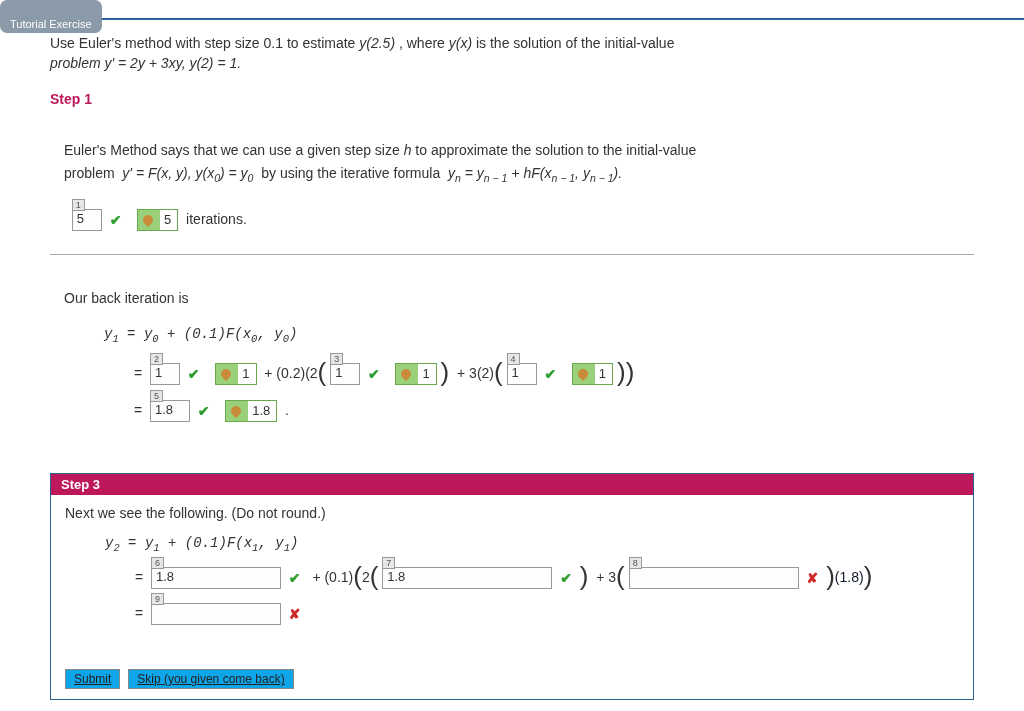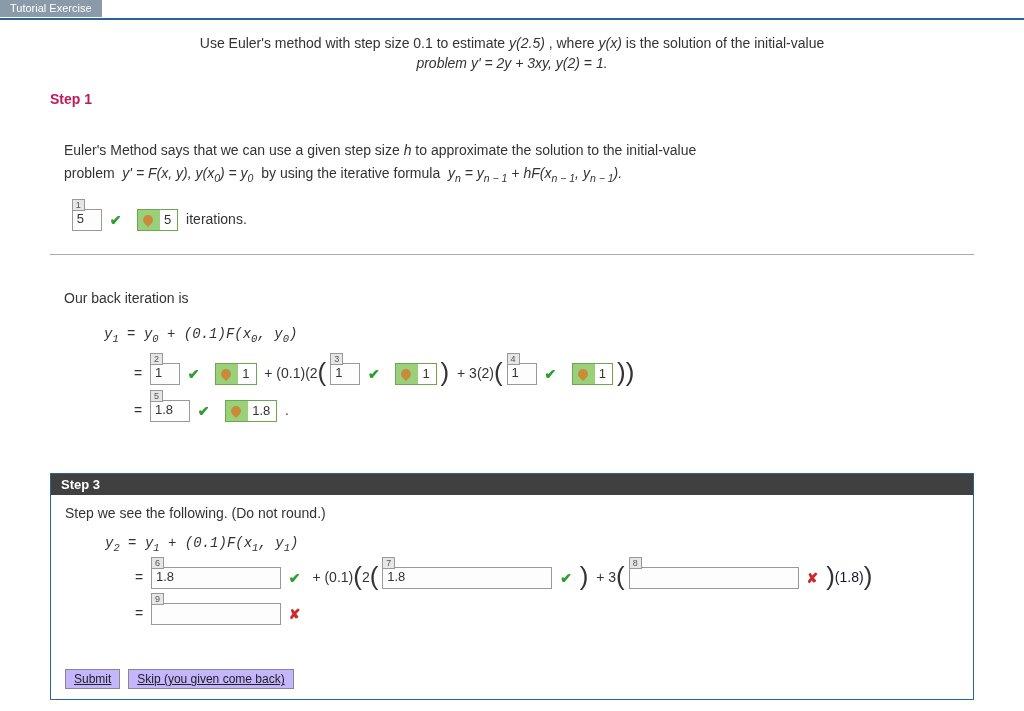--- a/index.html
+++ b/index.html
@@ -16,27 +16,27 @@
   .top-tab-bar {
     height: 18px;
     border-bottom: 2px solid #2a6496;
     margin-bottom: 10px;
   }
   .top-tab {
     display: inline-block;
     background: #8a9aa8;
     color: #fff;
     font-size: 11px;
-    padding: 2px 10px 3px 10px;
+    padding: 18px 10px 3px 10px;
     vertical-align: bottom;
+    border-radius: 7px;
   }
   .problem-statement {
     padding: 4px 0 18px 0;
     line-height: 1.4;
-    text-align: center;
   }
   .step-heading {
     font-weight: bold;
     color: #be185d;
     margin-bottom: 6px;
   }
   .step-body {
     padding: 4px 0 16px 14px;
     line-height: 1.6;
     margin-top: 28px;
@@ -134,33 +134,33 @@
     line-height: 0;
     position: relative;
     top: -2px;
   }
 
   
   .step3-box {
     border: 1px solid #2a6496;
   }
   .step3-header {
-    background: #404040;
+    background: #be185d;
     color: #fff;
     font-weight: bold;
     font-size: 13px;
     padding: 3px 10px;
   }
   .step3-body {
     padding: 10px 14px 10px 14px;
   }
 
   .btn {
     display: inline-block;
-    background: #c4b5fd;
+    background: #0ea5e9;
     border: 1px solid #888;
     font-size: 12px;
     padding: 2px 8px;
     margin-right: 4px;
     text-decoration: underline;
     color: #222;
     cursor: pointer;
   }
 </style>
 </head>
@@ -214,21 +214,21 @@
 
     <div class="eqline">
       =&nbsp;
       <span class="ans-wrap">
         <span class="ans-tab">2</span>
         <span class="ans-input w30">1</span>
       </span>
       <span class="mark correct">✔</span>
       &nbsp;
       <span class="soln w40">1</span>
-      &nbsp;<span>+ (0.1)(2</span><span class="big-paren">(</span>
+      &nbsp;<span>+ (0.2)(2</span><span class="big-paren">(</span>
       <span class="ans-wrap">
         <span class="ans-tab">3</span>
         <span class="ans-input w30">1</span>
       </span>
       <span class="mark correct">✔</span>
       &nbsp;
       <span class="soln w40">1</span>
       <span class="big-paren">)</span>
       &nbsp;<span>+ 3(2)</span><span class="big-paren">(</span>
       <span class="ans-wrap">
@@ -252,21 +252,21 @@
       <span class="soln w40">1.8</span>
       &nbsp;.
     </div>
   </div>
 
   <div style="height:20px;"></div>
 
   <div class="step3-box">
     <div class="step3-header">Step 3</div>
     <div class="step3-body">
-      <div>Step we see the following. (Do not round.)</div>
+      <div>Next we see the following. (Do not round.)</div>
 
       <div class="eqline head">
         <span class="ital"><i>y</i><sub>2</sub> = <i>y</i><sub>1</sub> + (0.1)<i>F</i>(<i>x</i><sub>1</sub>, <i>y</i><sub>1</sub>)</span>
       </div>
 
       <div class="eqline">
         =&nbsp;
         <span class="ans-wrap">
           <span class="ans-tab">6</span>
           <span class="ans-input w130">1.8</span>

